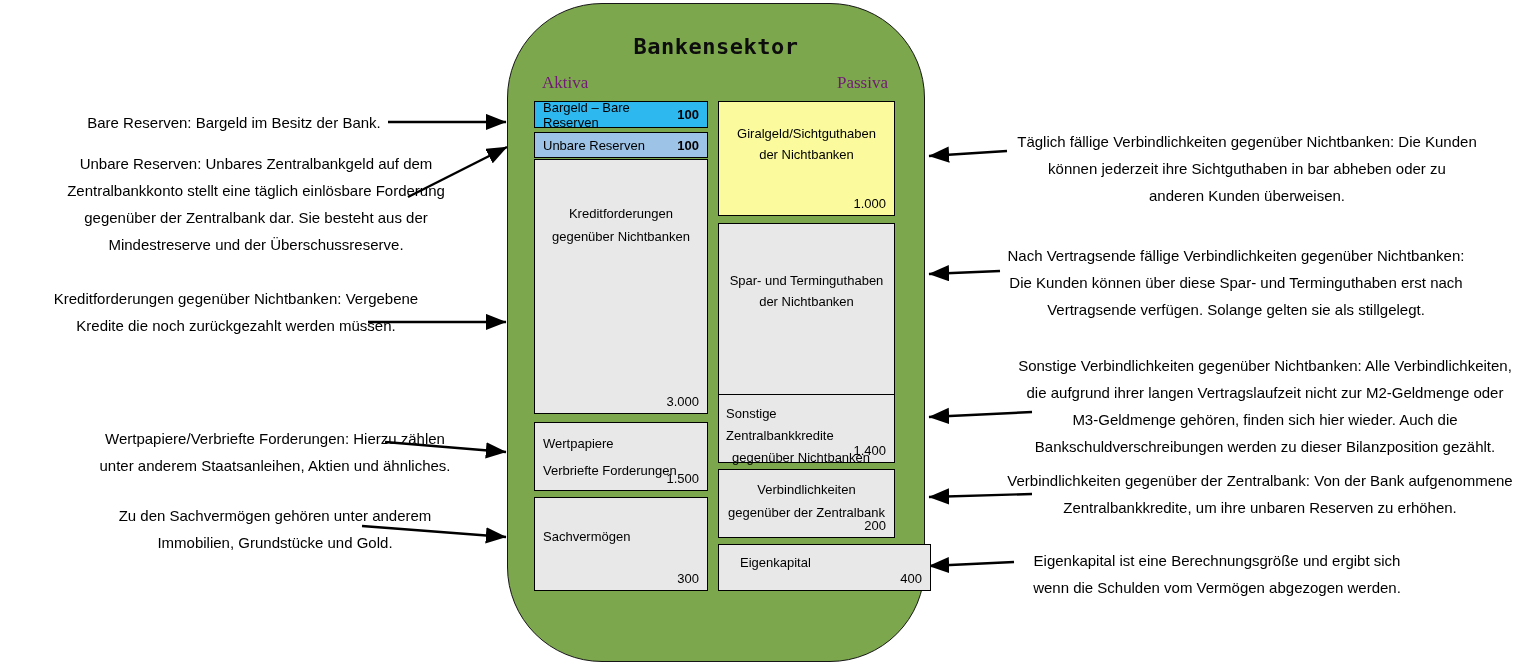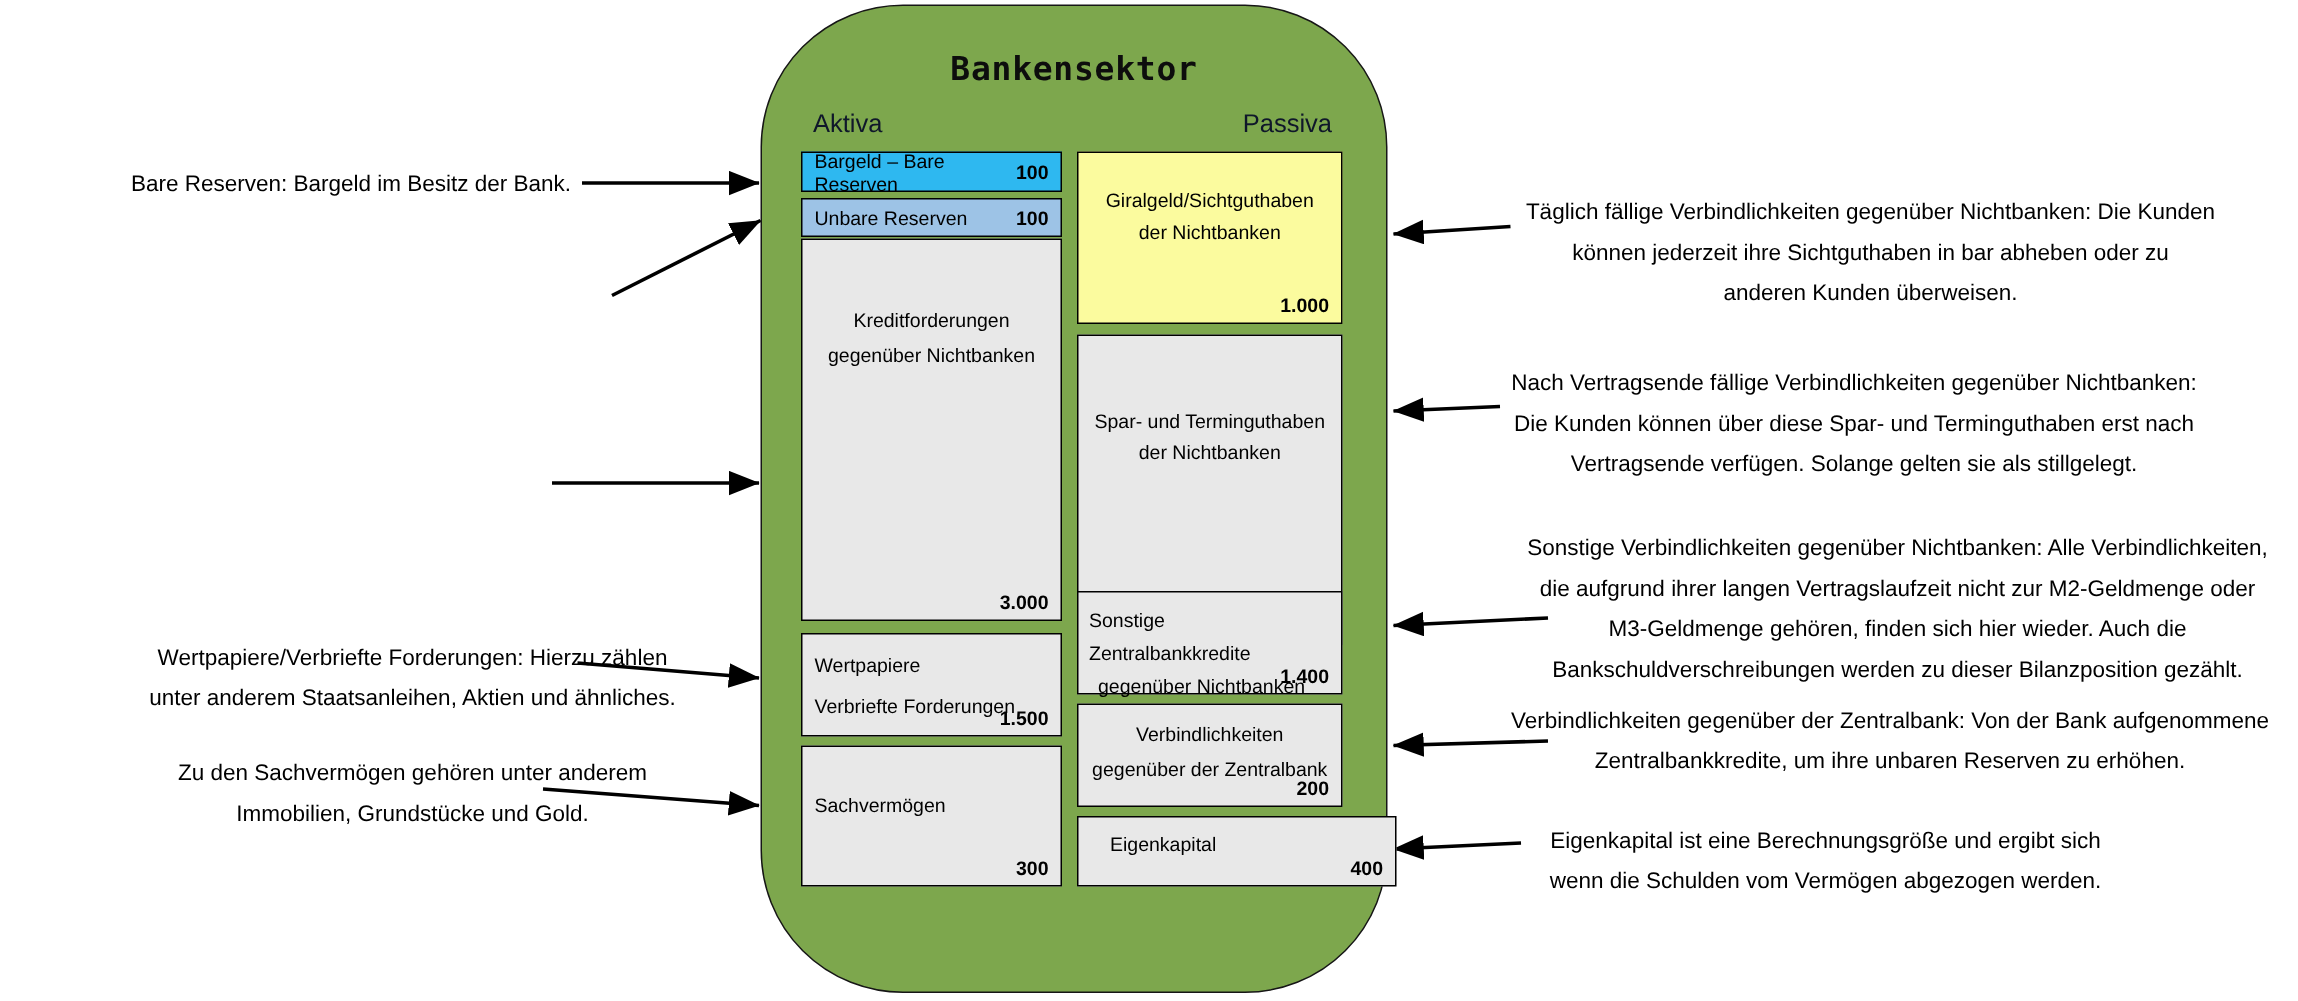--- a/index.html
+++ b/index.html
@@ -16,41 +16,41 @@
     border:1.6px solid #161616; border-radius:95px;
     box-sizing:border-box;
   }
   .panel-title {
     position:absolute; left:0; right:0; top:30px; text-align:center;
     font-family:"DejaVu Sans Mono", monospace; font-weight:bold;
     font-size:22px; letter-spacing:0.5px; color:#0d0d0d;
   }
   .col-label {
     position:absolute; top:69px;
-    font-family:Liberation Sans, sans-serif; font-size:17px; color:#0f172a;
+    font-family:Liberation Serif, serif; font-size:17px; color:#701a75;
   }
   .col-label.aktiva { left:34px; }
   .col-label.passiva { right:36px; }
 
   .box {
     position:absolute; box-sizing:border-box;
     border:1.2px solid #000; background:var(--box-gray, #E8E8E8);
     font-size:13px; line-height:15px;gap:16px;
   }
   .box.cyan { background:var(--cash-cyan, #2EB8F0); }
   .box.lightblue { background:var(--reserve-blue, #9DC3E6); }
   .box.yellow { background:var(--sight-yellow, #FBFB9E); }
 
   .box.rowbox { display:flex; align-items:center; justify-content:space-between; padding:0 8px; }
   .box .lines { position:absolute; left:0; right:0; }
   .box .lines span { display:block; }
   .box .lines.center { text-align:center; }
   .box .lines.left span { text-align:left; }
   .box-value { font-weight:bold; }
-  .box .val-br { position:absolute; right:8px; bottom:4px; font-weight:bold; }
+  .box .val-br { position:absolute; right:8px; bottom:4px; font-weight:normal; }
   .box .lbl-abs { position:absolute; }
 
   .note {
     position:absolute; font-size:15px; line-height:27px;
     text-align:center; white-space:pre-line; color:#000;
   }
 </style>
 </head>
 <body>
 
@@ -68,20 +68,26 @@
     <line x1="385" y1="442" x2="506" y2="452" stroke="#000" stroke-width="2.4" marker-end="url(#ah)"></line>
     <line x1="362" y1="526" x2="506" y2="537" stroke="#000" stroke-width="2.4" marker-end="url(#ah)"></line>
     <line x1="1007" y1="151" x2="929" y2="156" stroke="#000" stroke-width="2.4" marker-end="url(#ah)"></line>
     <line x1="1000" y1="271" x2="929" y2="274" stroke="#000" stroke-width="2.4" marker-end="url(#ah)"></line>
     <line x1="1032" y1="412" x2="929" y2="417" stroke="#000" stroke-width="2.4" marker-end="url(#ah)"></line>
     <line x1="1032" y1="494" x2="929" y2="497" stroke="#000" stroke-width="2.4" marker-end="url(#ah)"></line>
     <line x1="1014" y1="562" x2="929" y2="566" stroke="#000" stroke-width="2.4" marker-end="url(#ah)"></line>
   </svg>
 
   <div class="note" style="left:4px; top:109px; width:460px;">Bare Reserven: Bargeld im Besitz der Bank.</div>
+  <div class="note" style="left:26px; top:150px; width:460px;">Unbare Reserven: Unbares Zentralbankgeld auf dem
+Zentralbankkonto stellt eine täglich einlösbare Forderung
+gegenüber der Zentralbank dar. Sie besteht aus der
+Mindestreserve und der Überschussreserve.</div>
+  <div class="note" style="left:6px; top:285px; width:460px;">Kreditforderungen gegenüber Nichtbanken: Vergebene
+Kredite die noch zurückgezahlt werden müssen.</div>
   <div class="note" style="left:45px; top:425px; width:460px;">Wertpapiere/Verbriefte Forderungen: Hierzu zählen
 unter anderem Staatsanleihen, Aktien und ähnliches.</div>
   <div class="note" style="left:45px; top:502px; width:460px;">Zu den Sachvermögen gehören unter anderem
 Immobilien, Grundstücke und Gold.</div>
 
   <div class="note" style="left:1017px; top:128px; width:460px;">Täglich fällige Verbindlichkeiten gegenüber Nichtbanken: Die Kunden
 können jederzeit ihre Sichtguthaben in bar abheben oder zu
 anderen Kunden überweisen.</div>
   <div class="note" style="left:1001px; top:242px; width:470px;">Nach Vertragsende fällige Verbindlichkeiten gegenüber Nichtbanken:
 Die Kunden können über diese Spar- und Terminguthaben erst nach

